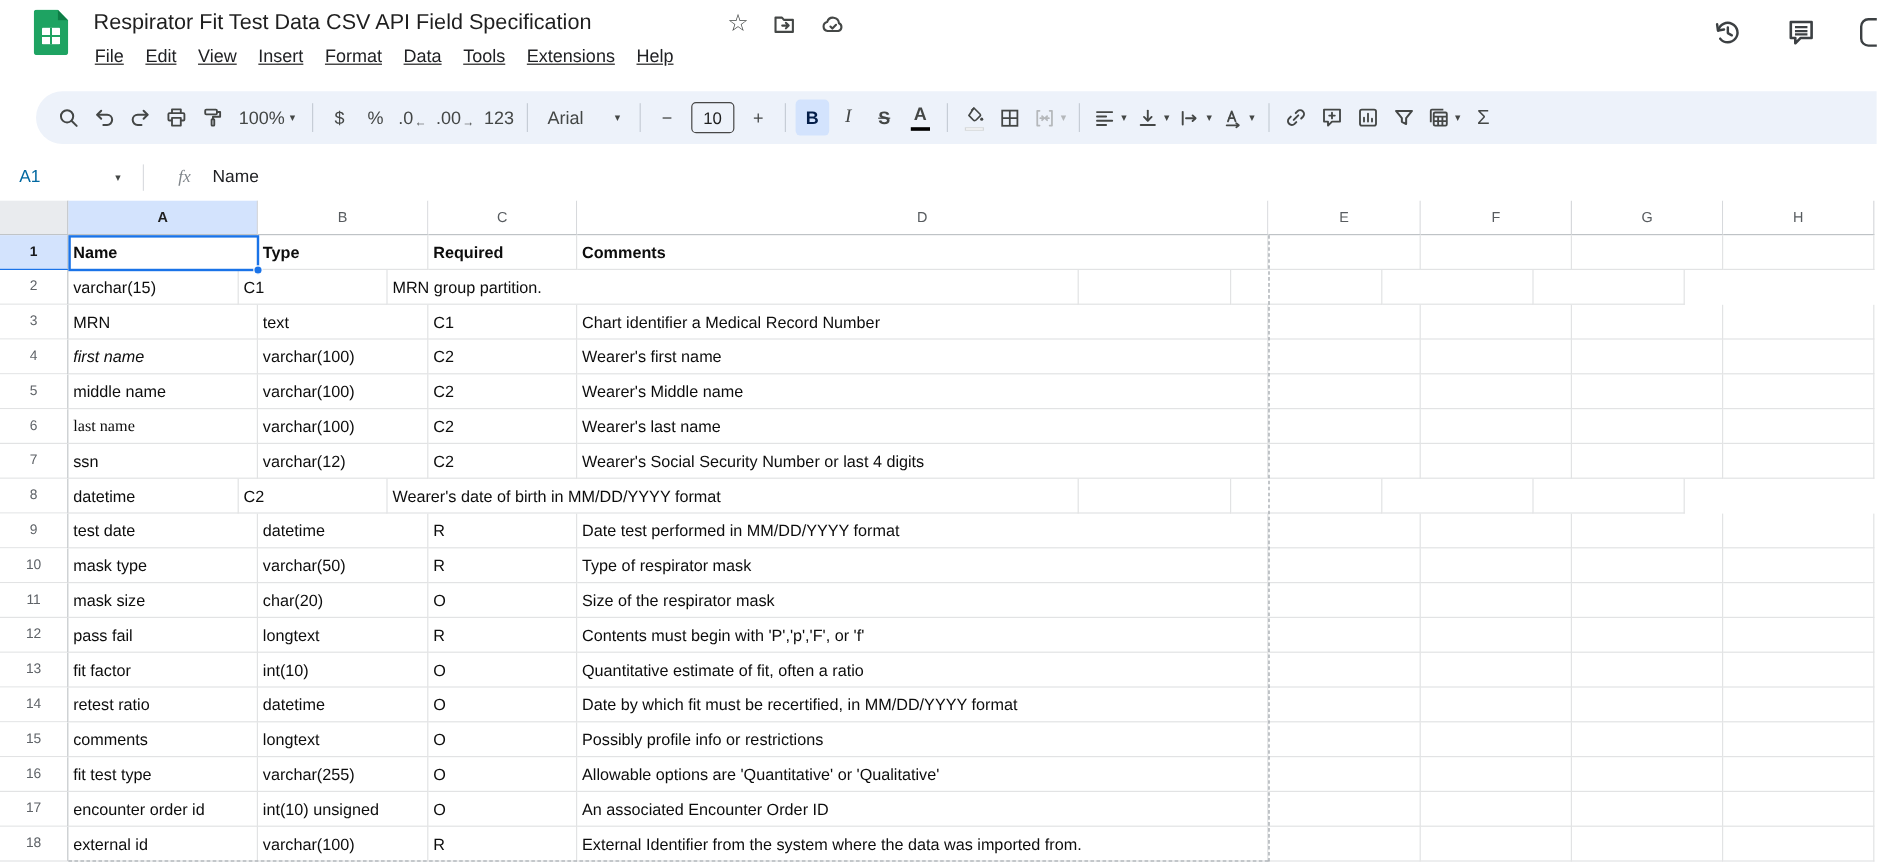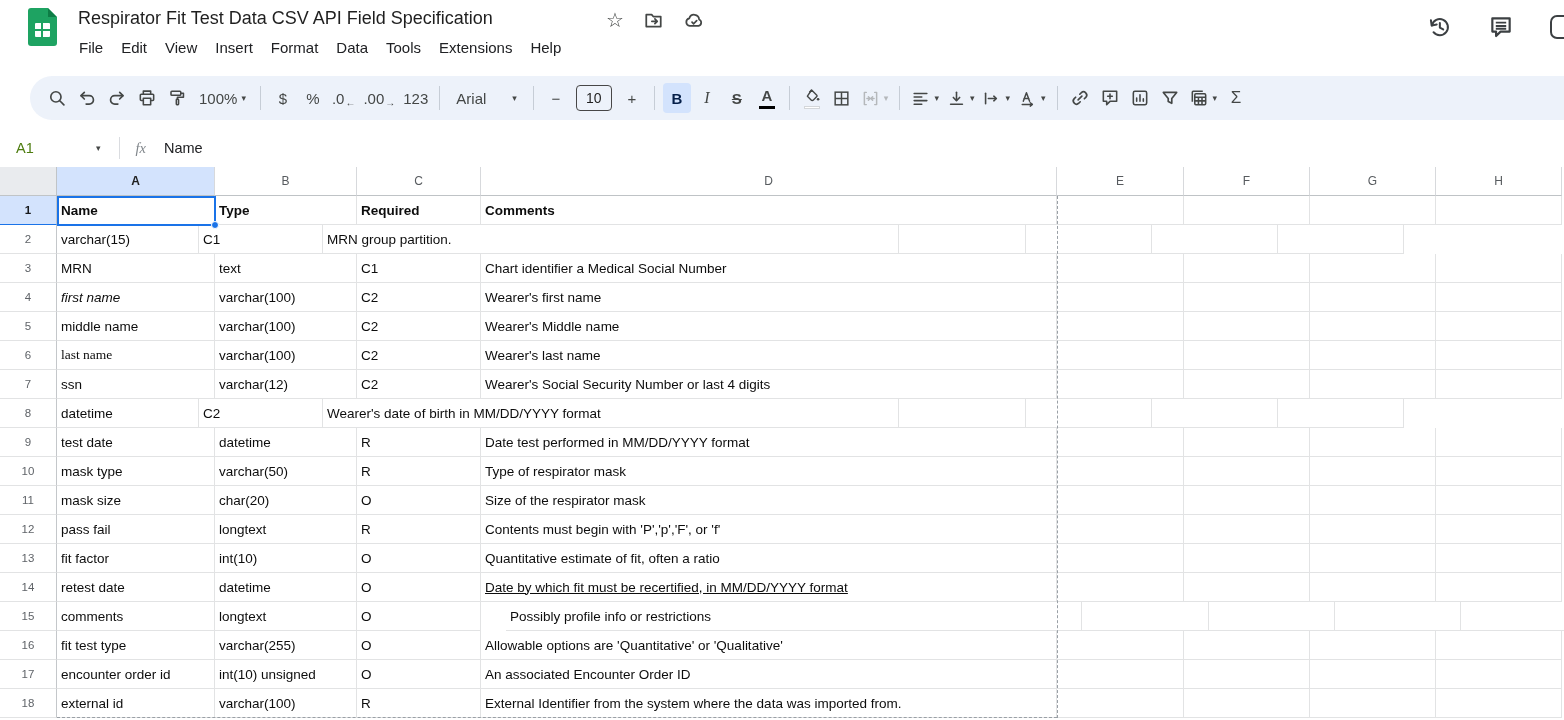--- a/index.html
+++ b/index.html
@@ -16,21 +16,21 @@
   .logo .fold { position:absolute; right:0; top:0; width:31%; height:24%; background:#0e7d46;
           clip-path:polygon(0 0,100% 100%,0 100%); }
   .logo .grid9 { position:absolute; left:7px; top:15px; width:15px; height:14px; background:#fff; border-radius:1px;
           background-image:
             linear-gradient(to right, transparent 0 6.4px, #1ea362 6.4px 8.4px, transparent 8.4px),
             linear-gradient(to bottom, transparent 0 5.9px, #1ea362 5.9px 7.9px, transparent 7.9px);
           background-color:#fff; }
   .doc-title { position:absolute; left:78px; top:8px; font-size:18px; color:#1f1f1f; white-space:nowrap; }
   .doc-icons { position:absolute; left:606px; top:9px; display:flex; gap:19px; align-items:center; color:#444746; }
   .star-glyph { font-size:20px; line-height:22px; }
-  .menubar { position:absolute; left:70px; top:36px; display:flex; }
+  .menubar { position:absolute; left:70px; top:36px; display:flex;text-decoration:underline; }
   .menu-item { font-size:15px; color:#202124; padding:3px 9px; border-radius:6px; cursor:default; }
   .top-right { position:absolute; right:0; top:14px; display:flex; align-items:center; gap:36px; color:#444746; }
   .partial-btn { width:30px; height:24px; border:2px solid #3c4043; border-radius:7px; margin-right:-16px; }
   
   .toolbar { position:absolute; left:30px; top:76px; width:1534px; height:44px; background:#edf2fa;
              border-radius:22px 0 0 22px; display:flex; align-items:center; padding:0 6px 0 12px; }
   .tbtn { height:30px; min-width:28px; padding:0 3px; border-radius:4px; display:flex; align-items:center;
           justify-content:center; color:#444746; font-size:14.5px; font-weight:500; background:transparent;
           border:none; margin:0 1px; font-family:"Liberation Sans",sans-serif; cursor:default; }
   .tbtn.texty { font-size:15px; }
@@ -44,23 +44,23 @@
   .mini-arrow { font-size:10px; margin-left:1px; margin-top:8px; }
   .ucolor { position:relative; width:28px; }
   .ucolor .g { margin-top:-5px; font-size:15px; font-weight:600; }
   .ucolor .bar { position:absolute; bottom:4px; left:6px; width:16px; height:3.5px; background:#000; }
   .ucolor .bar.white { background:#fff; border:1px solid #d4d7da; }
   .strike-g { text-decoration:line-through; font-size:15px; font-weight:600; }
   .sigma-g { font-size:17px; font-weight:500; }
   
   .formulabar { position:absolute; left:0; top:129px; width:100%; height:38px; display:flex; align-items:center;
                 background:#fff; }
-  .cellref { width:76px; margin-left:16px; font-size:14.5px; color:#4d7c0f; }
+  .cellref { width:76px; margin-left:16px; font-size:14.5px; color:#0369a1; }
   .fdiv { width:1px; height:22px; background:#dadce0; margin:0 4px 0 12px; }
-  .fx { font-style:italic; color:#80868b; font-size:14.5px; font-family:"Liberation Serif",serif; margin:0 18px 0 12px; }
+  .fx { font-style:italic; color:#80868b; font-size:14.5px; font-family:"Liberation Serif",serif; margin:0 18px 0 25px; }
   .fvalue { font-size:14.5px; color:#202124; }
   
   .grid { position:absolute; left:0; top:167px; width:1564px; height:553px; background:#fff; overflow:hidden; }
   .hdr-row { display:flex; height:29px; }
   .corner { width:57px; flex:0 0 57px; background:#e9ebee; border-right:1px solid #c0c4c7; border-bottom:1px solid #c0c4c7; }
   .col-hdr { flex:0 0 auto; text-align:center; line-height:28px; font-size:12px; color:#575b5f;
              border-right:1px solid #d7d9dc; border-bottom:1px solid #bfc3c6; background:#fff; }
   .col-hdr.selected { background:#d3e3fd; color:#1f1f1f; font-weight:600; }
   .grow { display:flex; height:29px; }
   .gutter { width:57px; flex:0 0 57px; display:flex; align-items:center; justify-content:center;
@@ -342,21 +342,21 @@
         <div class="cell" style="width: 127px; flex: 0 0 127px;"></div>
         <div class="cell" style="width: 126px; flex: 0 0 126px;"></div>
         <div class="cell" style="width: 126px; flex: 0 0 126px;"></div>
         <div class="cell" style="width: 126px; flex: 0 0 126px;"></div>
       </div>
       <div class="grow">
         <div class="gutter">3</div>
         <div class="cell" style="width: 158px; flex: 0 0 158px;">MRN</div>
         <div class="cell" style="width: 142px; flex: 0 0 142px;">text</div>
         <div class="cell" style="width: 124px; flex: 0 0 124px;">C1</div>
-        <div class="cell" style="width: 576px; flex: 0 0 576px;">Chart identifier a Medical Social Number</div>
+        <div class="cell" style="width: 576px; flex: 0 0 576px;">Chart identifier a Medical Record Number</div>
         <div class="cell" style="width: 127px; flex: 0 0 127px;"></div>
         <div class="cell" style="width: 126px; flex: 0 0 126px;"></div>
         <div class="cell" style="width: 126px; flex: 0 0 126px;"></div>
         <div class="cell" style="width: 126px; flex: 0 0 126px;"></div>
       </div>
       <div class="grow">
         <div class="gutter">4</div>
         <div class="cell" style="width: 158px; flex: 0 0 158px; font-style: italic;">first name</div>
         <div class="cell" style="width: 142px; flex: 0 0 142px;">varchar(100)</div>
         <div class="cell" style="width: 124px; flex: 0 0 124px;">C2</div>
@@ -459,35 +459,35 @@
         <div class="cell" style="width: 142px; flex: 0 0 142px;">int(10)</div>
         <div class="cell" style="width: 124px; flex: 0 0 124px;">O</div>
         <div class="cell" style="width: 576px; flex: 0 0 576px;">Quantitative estimate of fit, often a ratio</div>
         <div class="cell" style="width: 127px; flex: 0 0 127px;"></div>
         <div class="cell" style="width: 126px; flex: 0 0 126px;"></div>
         <div class="cell" style="width: 126px; flex: 0 0 126px;"></div>
         <div class="cell" style="width: 126px; flex: 0 0 126px;"></div>
       </div>
       <div class="grow">
         <div class="gutter">14</div>
-        <div class="cell" style="width: 158px; flex: 0 0 158px;">retest date</div>
+        <div class="cell" style="width: 158px; flex: 0 0 158px;">retest ratio</div>
         <div class="cell" style="width: 142px; flex: 0 0 142px;">datetime</div>
         <div class="cell" style="width: 124px; flex: 0 0 124px;">O</div>
-        <div class="cell" style="width: 576px; flex: 0 0 576px; text-decoration: underline;">Date by which fit must be recertified, in MM/DD/YYYY format</div>
+        <div class="cell" style="width: 576px; flex: 0 0 576px;">Date by which fit must be recertified, in MM/DD/YYYY format</div>
         <div class="cell" style="width: 127px; flex: 0 0 127px;"></div>
         <div class="cell" style="width: 126px; flex: 0 0 126px;"></div>
         <div class="cell" style="width: 126px; flex: 0 0 126px;"></div>
         <div class="cell" style="width: 126px; flex: 0 0 126px;"></div>
       </div>
       <div class="grow">
         <div class="gutter">15</div>
         <div class="cell" style="width: 158px; flex: 0 0 158px;">comments</div>
         <div class="cell" style="width: 142px; flex: 0 0 142px;">longtext</div>
         <div class="cell" style="width: 124px; flex: 0 0 124px;">O</div>
-        <div class="cell" style="width: 576px; flex: 0 0 576px; margin-left: 25px;">Possibly profile info or restrictions</div>
+        <div class="cell" style="width: 576px; flex: 0 0 576px;">Possibly profile info or restrictions</div>
         <div class="cell" style="width: 127px; flex: 0 0 127px;"></div>
         <div class="cell" style="width: 126px; flex: 0 0 126px;"></div>
         <div class="cell" style="width: 126px; flex: 0 0 126px;"></div>
         <div class="cell" style="width: 126px; flex: 0 0 126px;"></div>
       </div>
       <div class="grow">
         <div class="gutter">16</div>
         <div class="cell" style="width: 158px; flex: 0 0 158px;">fit test type</div>
         <div class="cell" style="width: 142px; flex: 0 0 142px;">varchar(255)</div>
         <div class="cell" style="width: 124px; flex: 0 0 124px;">O</div>

